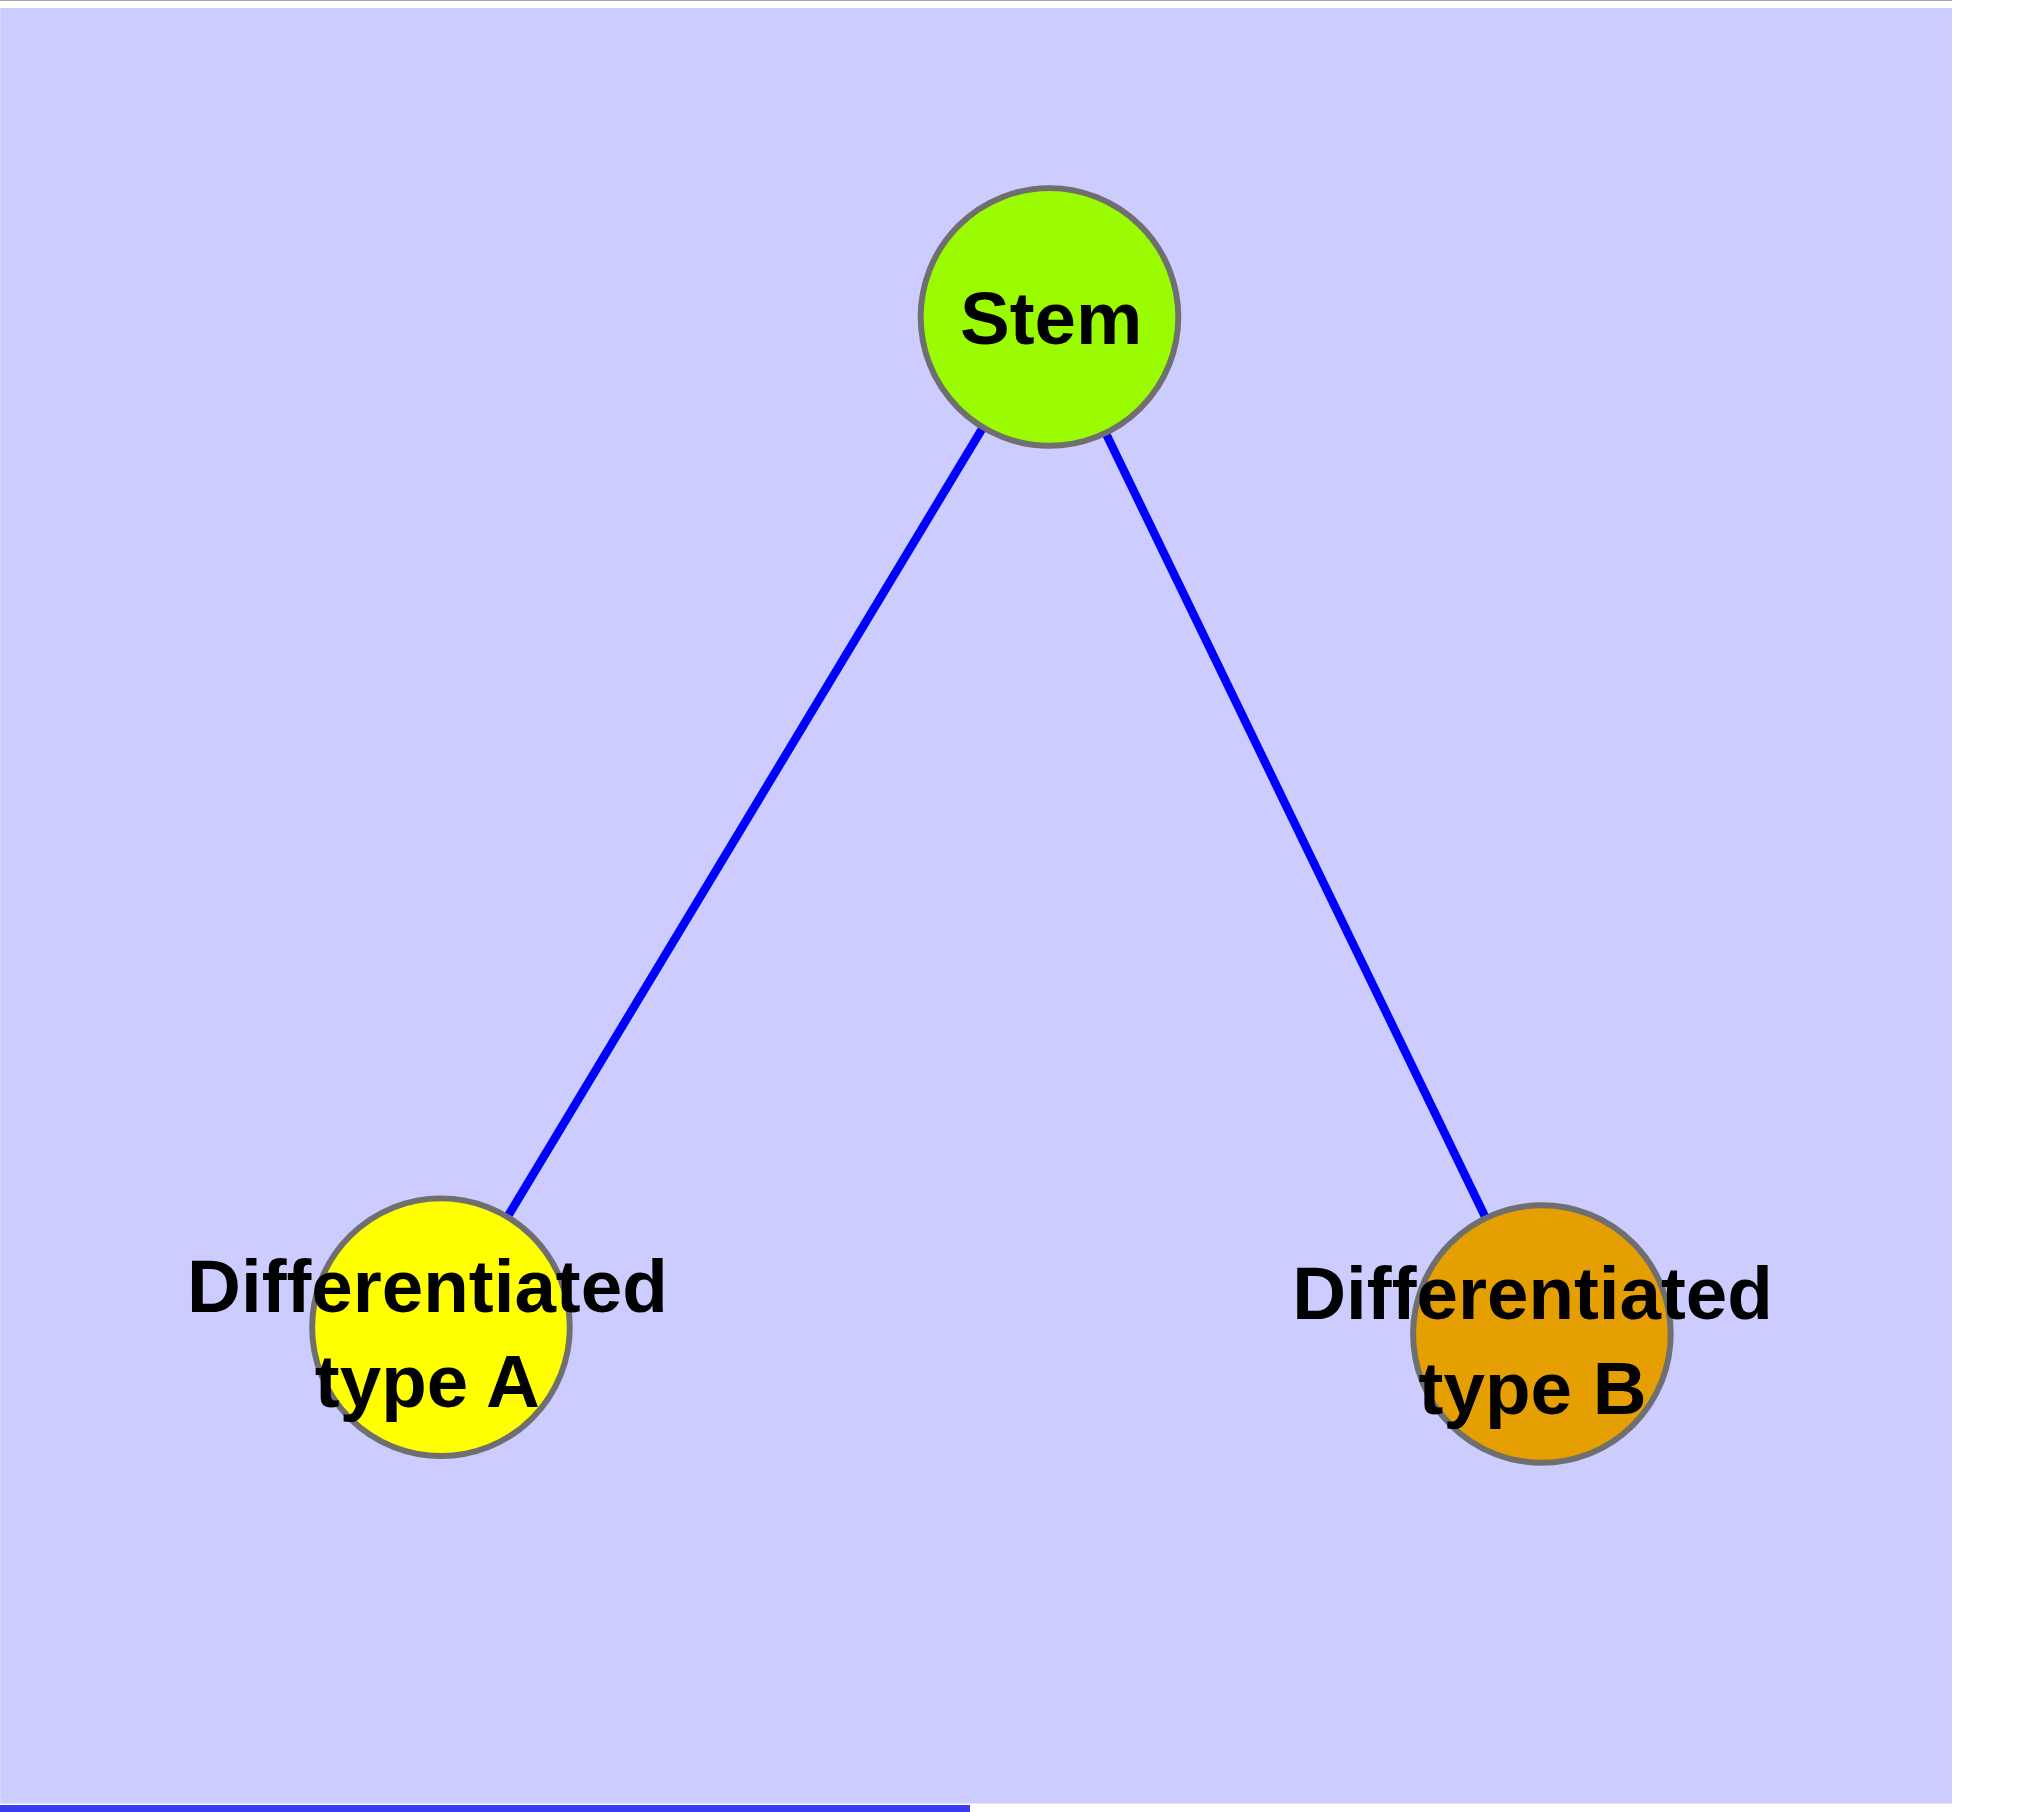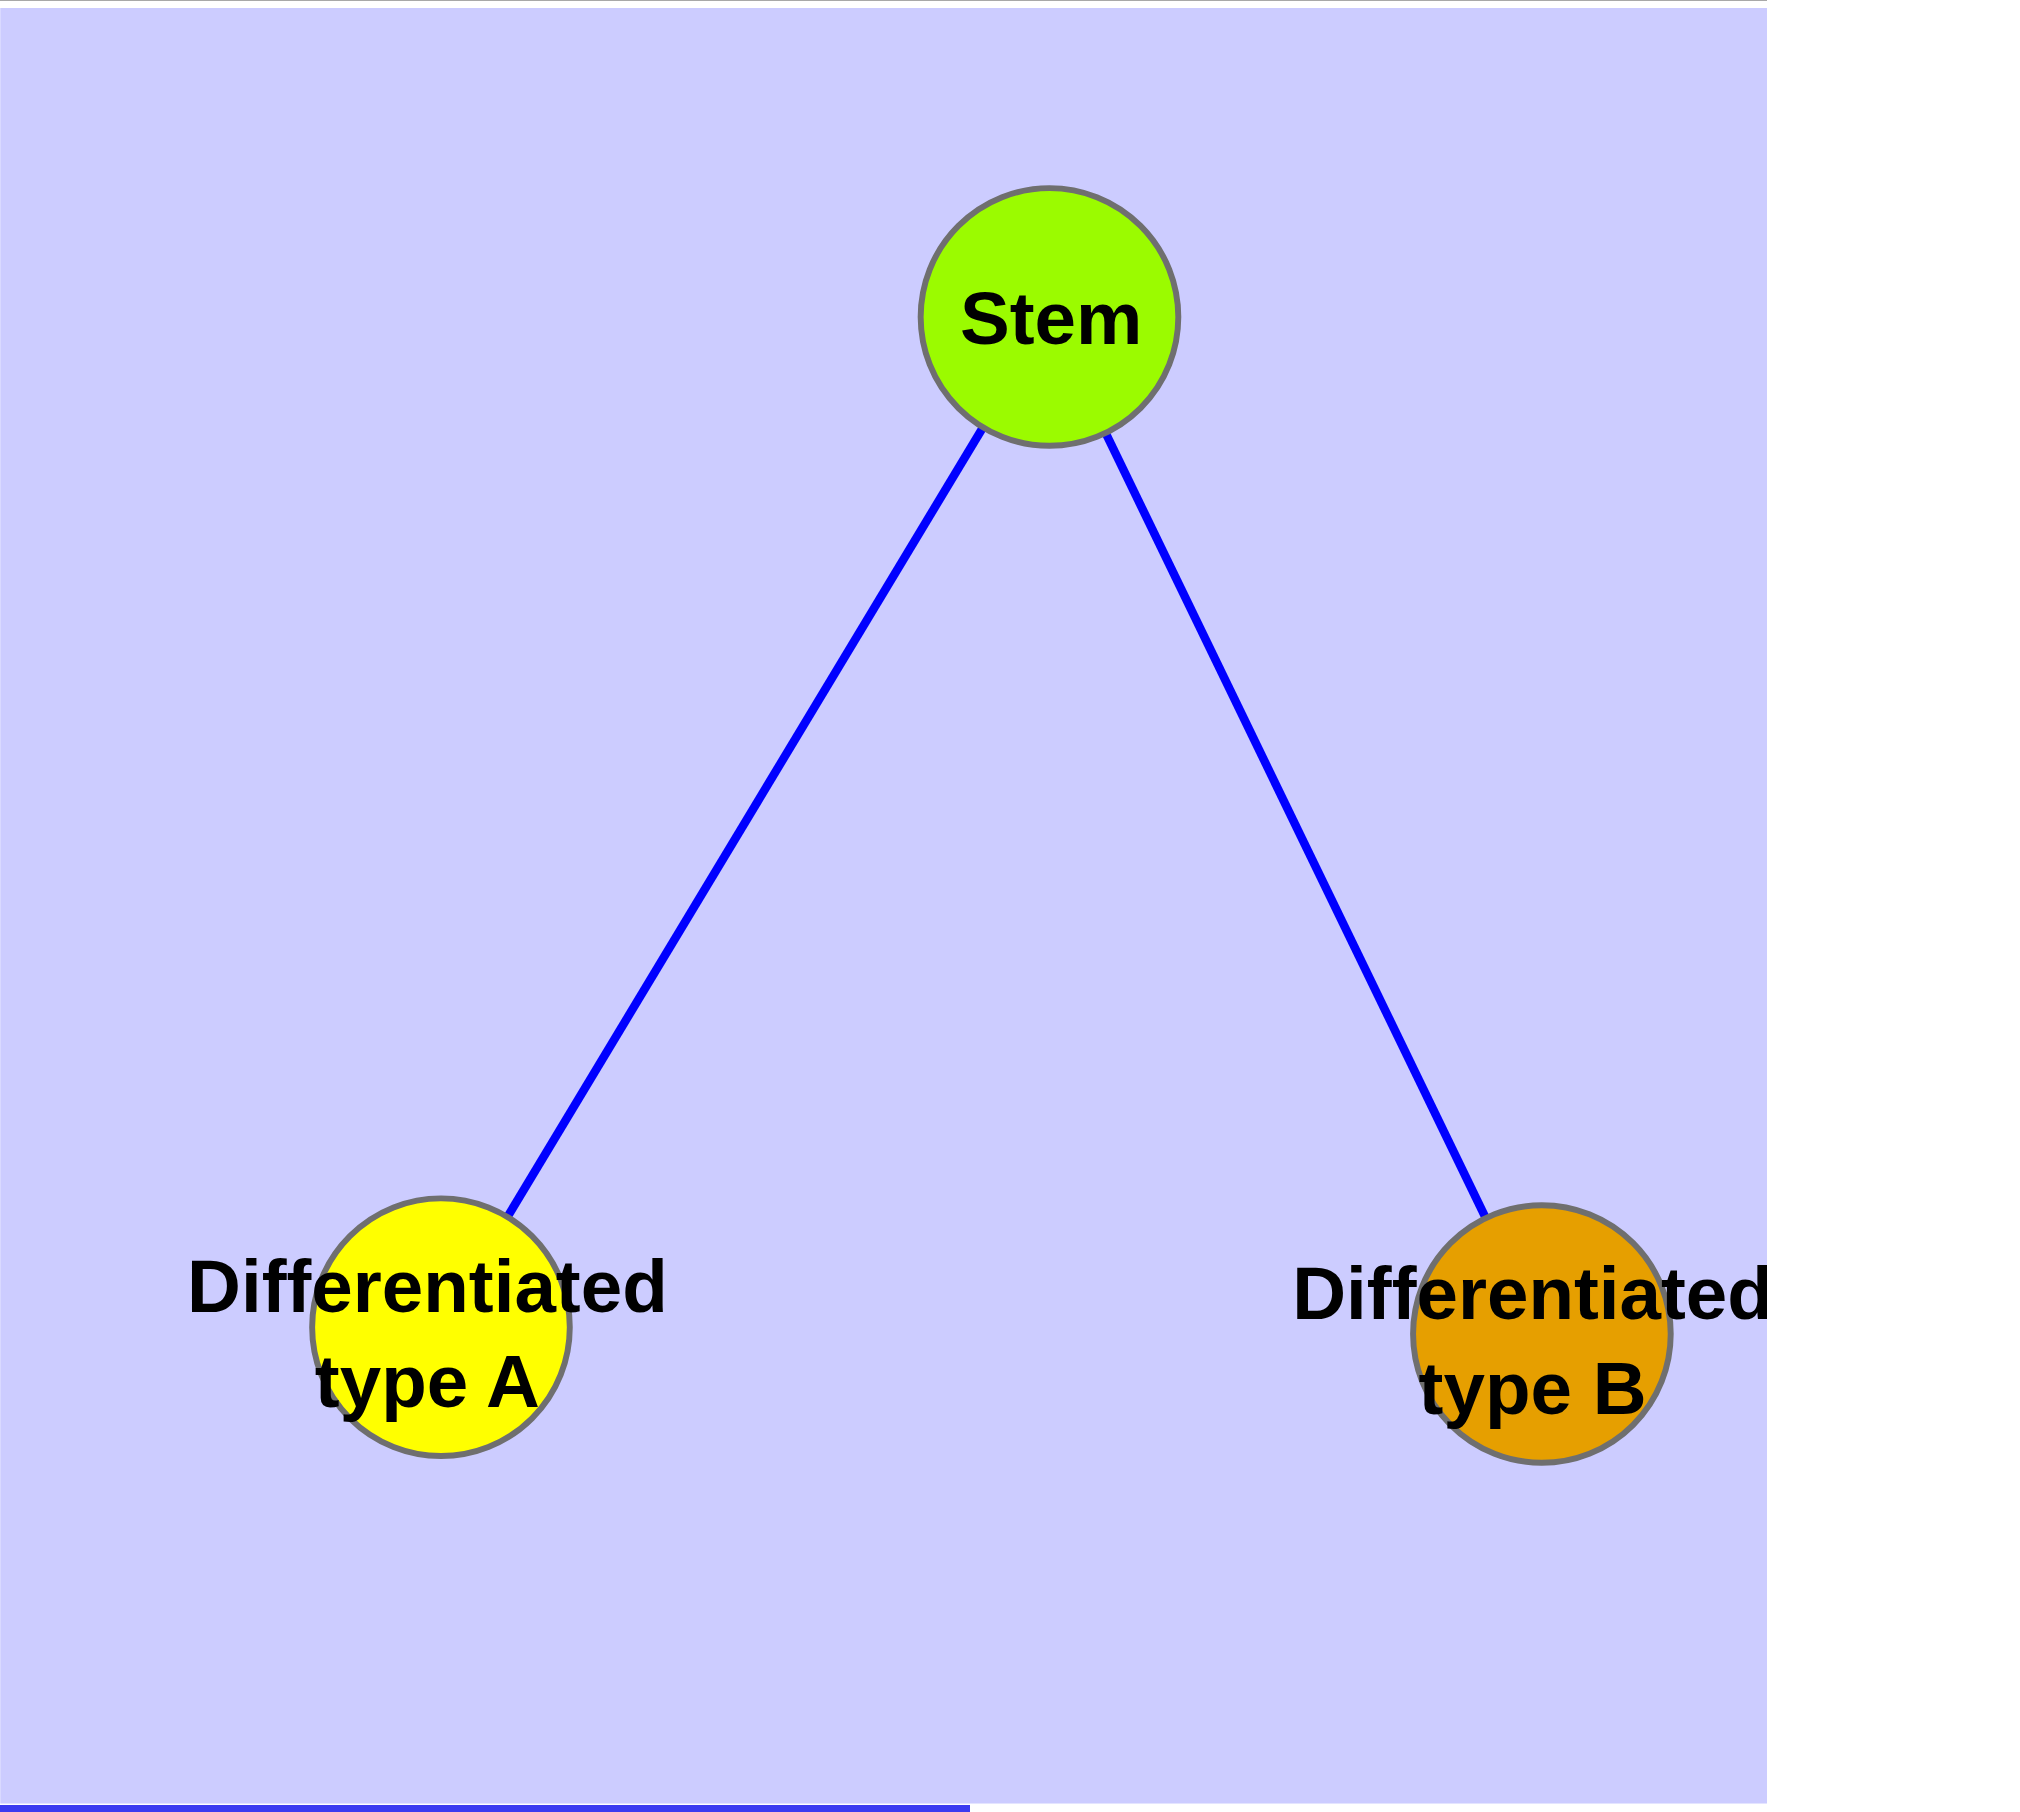--- a/index.html
+++ b/index.html
@@ -2,21 +2,21 @@
 <html style="font-size:13.6px"><head>
 <meta charset="utf-8">
 <style>
   html, body {
     margin: 0;
     padding: 0;
     background: #FFFFFF;
   }
   #screen {
     position: relative;
-    width: 1767px;
+    width: 1952px;
     height: 1812px;
     overflow: hidden;
     font-family: "Liberation Sans", sans-serif;
   }
   #plot-svg {
     position: absolute;
     left: 0;
     top: 0;
     width: 2021px;
     height: 1812px;

